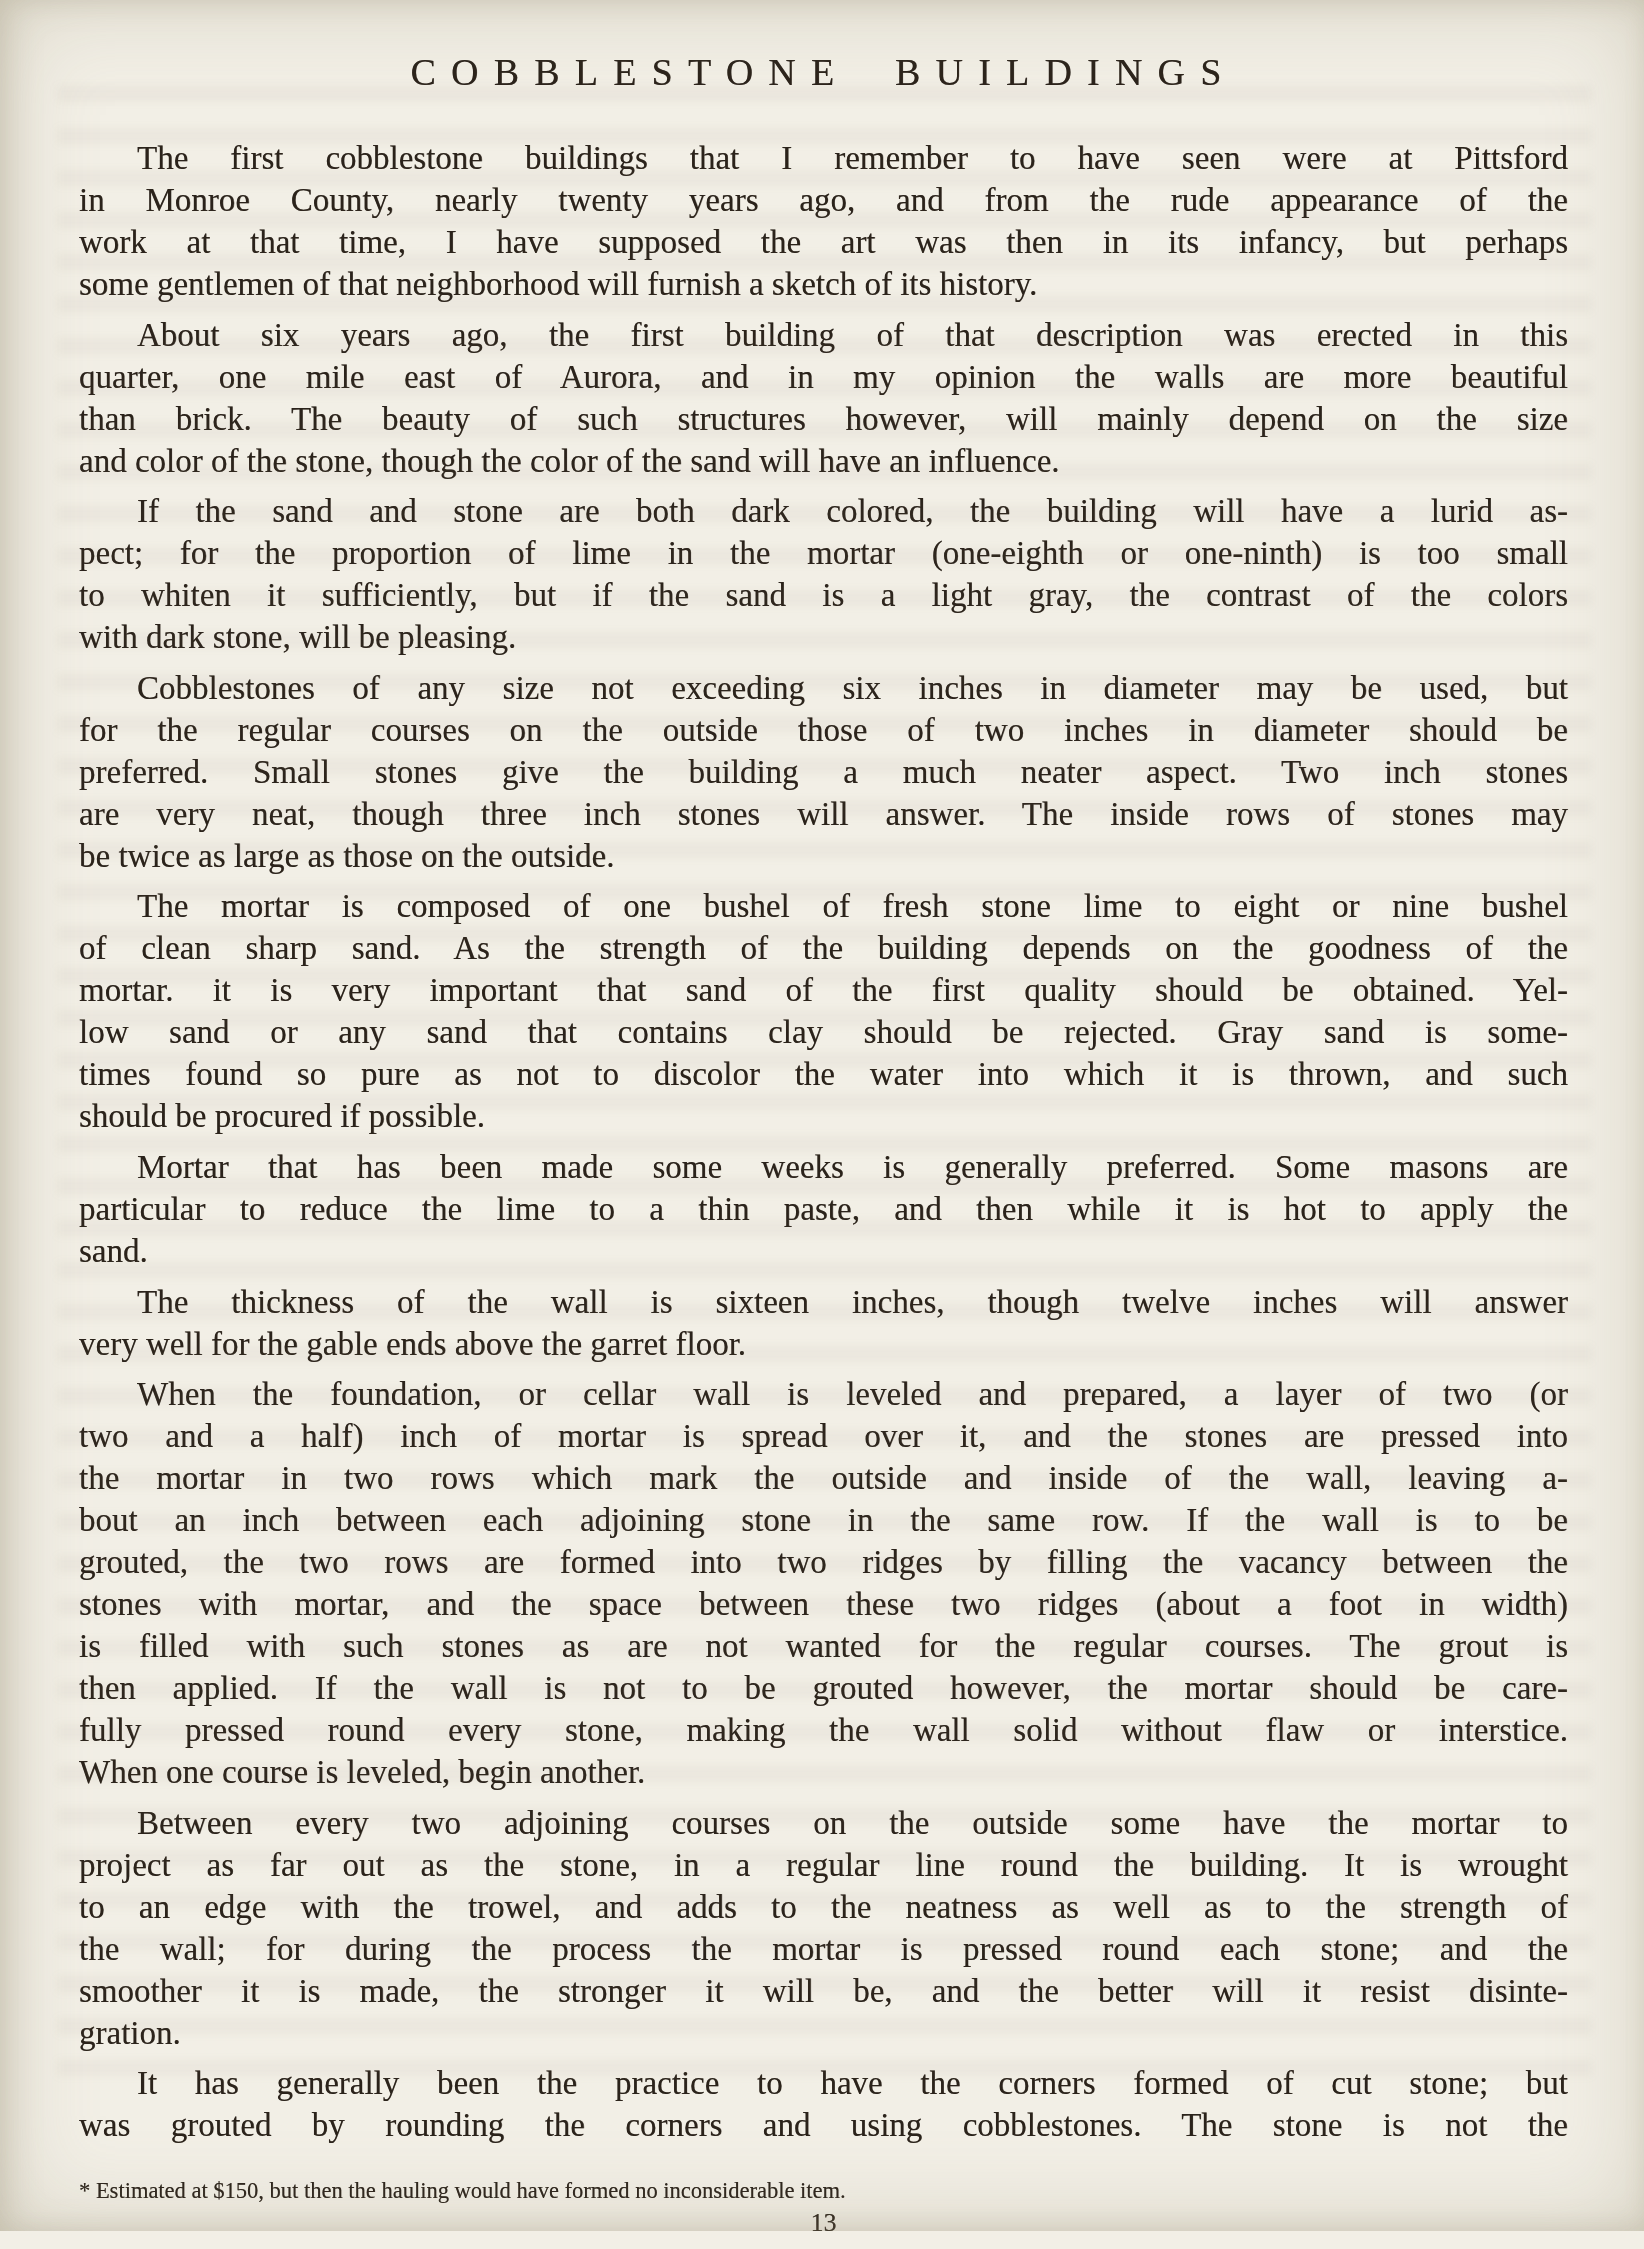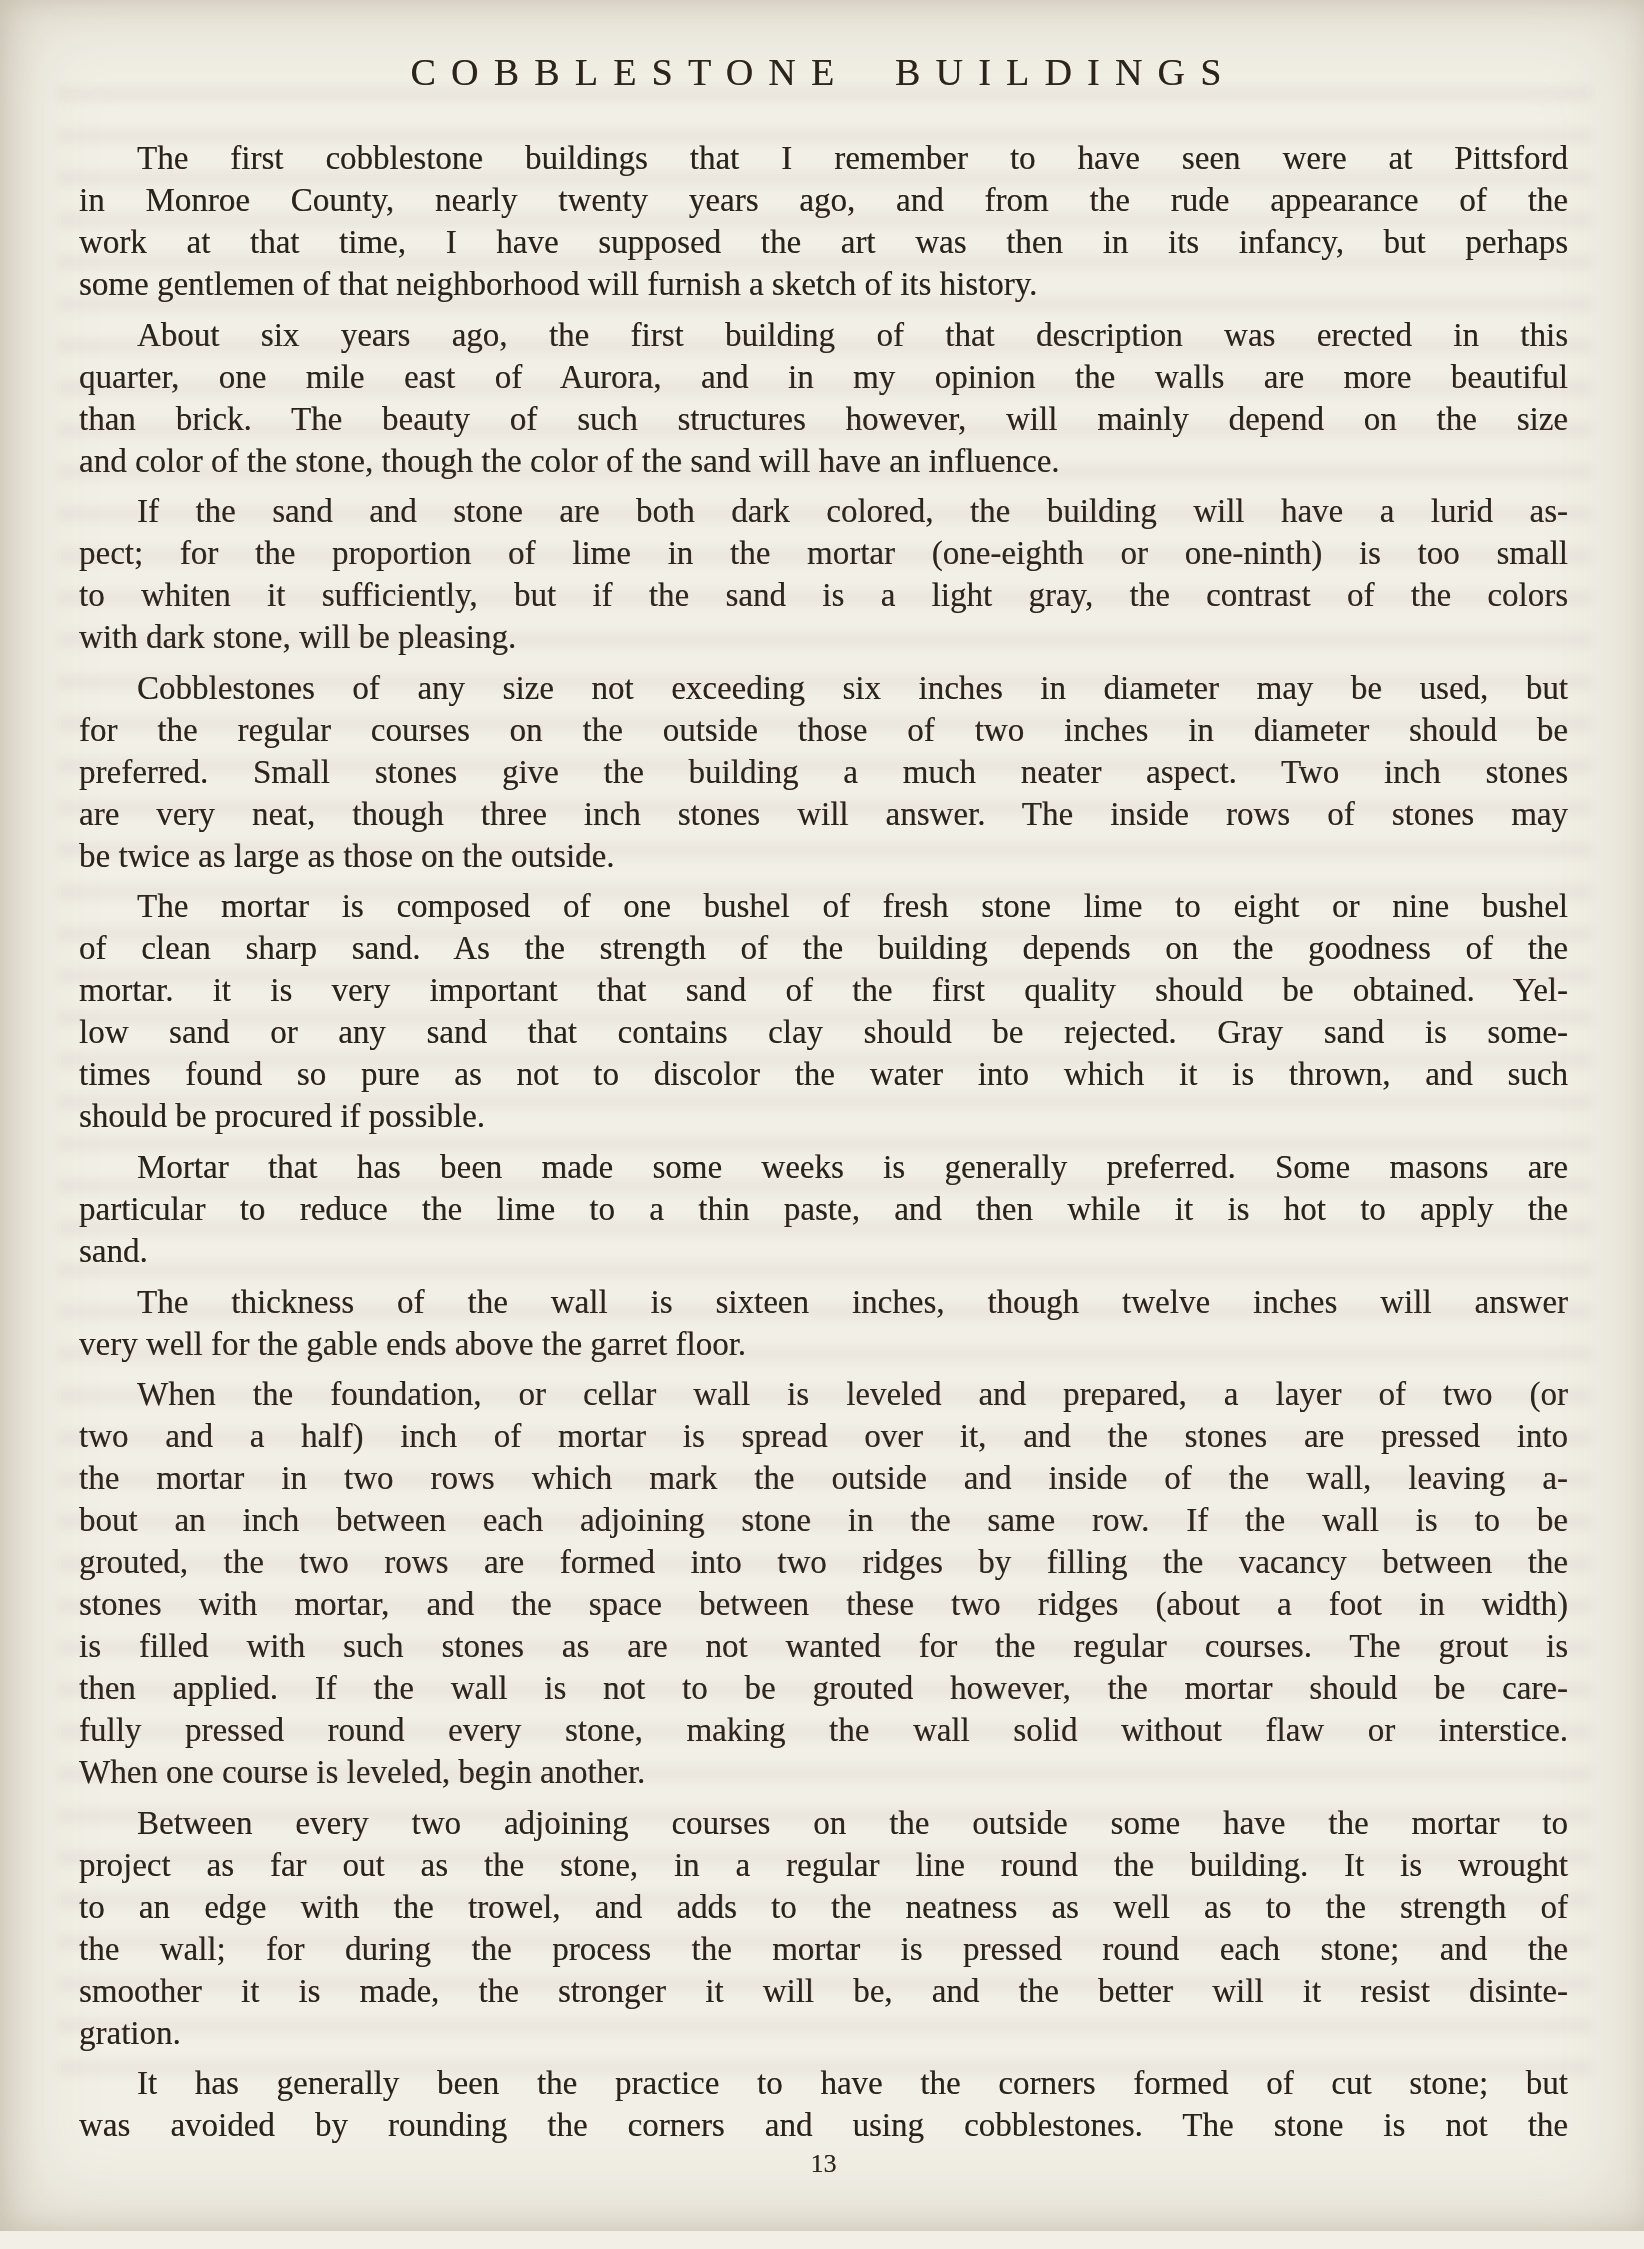--- a/index.html
+++ b/index.html
@@ -149,19 +149,20 @@
       <div class="para">
         <div class="line full indent">Between every two adjoining courses on the outside some have the mortar to</div>
         <div class="line full">project as far out as the stone, in a regular line round the building. It is wrought</div>
         <div class="line full">to an edge with the trowel, and adds to the neatness as well as to the strength of</div>
         <div class="line full">the wall; for during the process the mortar is pressed round each stone; and the</div>
         <div class="line full">smoother it is made, the stronger it will be, and the better will it resist disinte-</div>
         <div class="line short">gration.</div>
       </div>
       <div class="para">
         <div class="line full indent">It has generally been the practice to have the corners formed of cut stone; but</div>
-        <div class="line full">was avoided by rounding the corners and using cobblestones. The stone is not the</div>
+        <div class="line full">was grouted by rounding the corners and using cobblestones. The stone is not the</div>
       </div>
     </div>
+  <div class="footnote">* Estimated at $150, but then the hauling would have formed no inconsiderable item.</div>
   <div class="page-number">13</div>
   <div class="vignette"></div>
 </div>
 
 
 </body></html>

